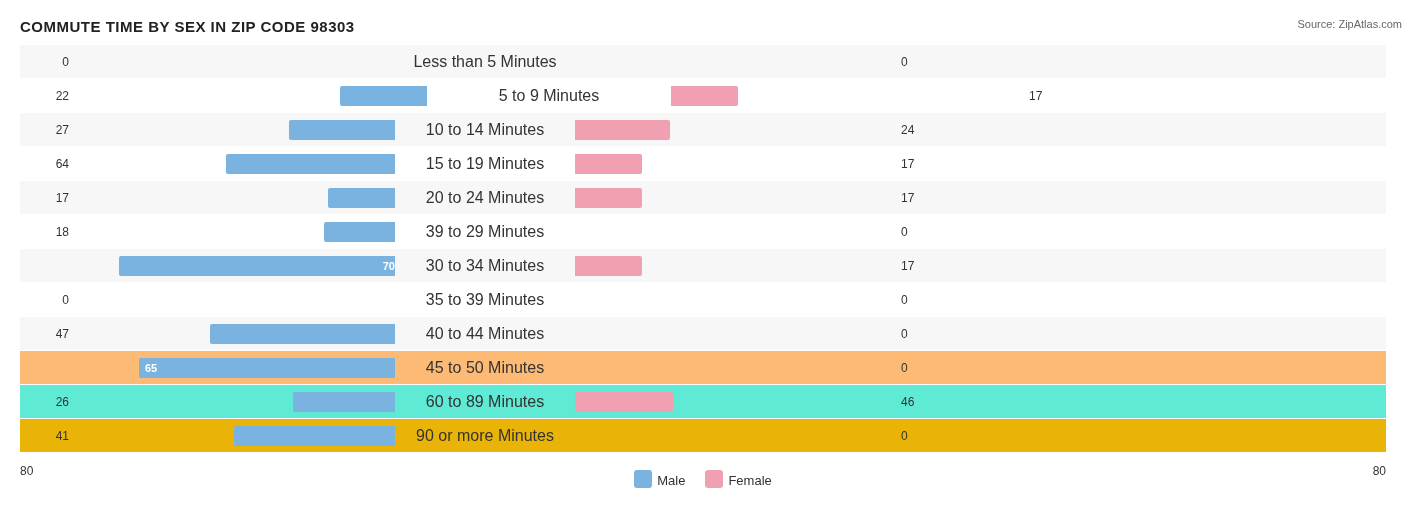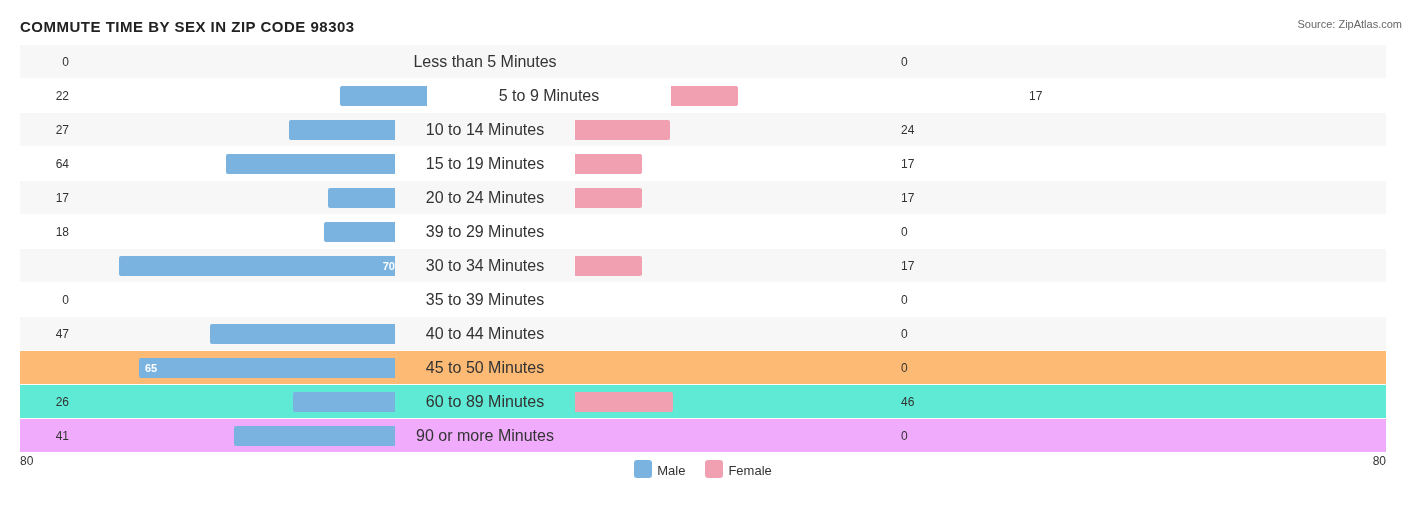--- a/index.html
+++ b/index.html
@@ -115,21 +115,21 @@
       width: 18px;
       height: 18px;
       border-radius: 3px;
     }
     .bottom-labels {
       display: flex;
       justify-content: space-between;
       font-size: 12px;
       color: #333;
       padding: 0 0 2px 0;
-      margin-top: 2px;
+      margin-top: 12px;
       gap: 34px;
     }
     .bottom-label-left {
       padding-left: 0px;
     }
     .bottom-label-right {
       padding-right: 0px;
     }
   </style>
 </head>
@@ -258,21 +258,21 @@
         <div class="left-value">26</div>
         <div class="left-bar-container">
           <div class="left-bar" style="width: 102px; background: rgb(122, 179, 224);"></div>
         </div>
         <div class="label-cell">60 to 89 Minutes</div>
         <div class="right-bar-container">
           <div class="right-bar" style="width: 98px; background: rgb(240, 160, 176);"></div>
         </div>
         <div class="right-value">46</div>
       </div>
-      <div class="row" style="background: #f0abfc;">
+      <div class="row" style="background: #eab308;">
         <div class="left-value">41</div>
         <div class="left-bar-container">
           <div class="left-bar" style="width: 161px; background: rgb(122, 179, 224);"></div>
         </div>
         <div class="label-cell">90 or more Minutes</div>
         <div class="right-bar-container">
           <div class="right-bar" style="width: 0px; background: rgb(240, 160, 176);"></div>
         </div>
         <div class="right-value">0</div>
       </div>

